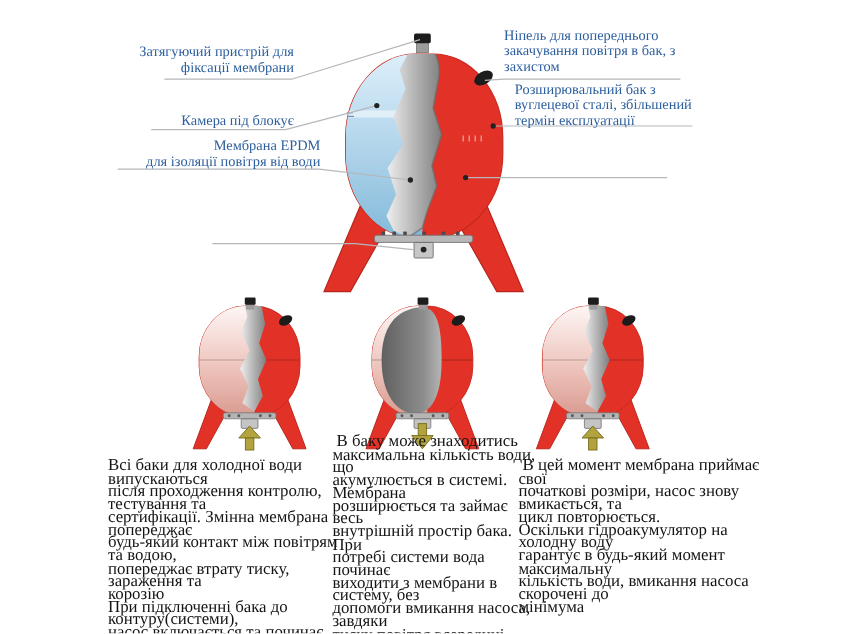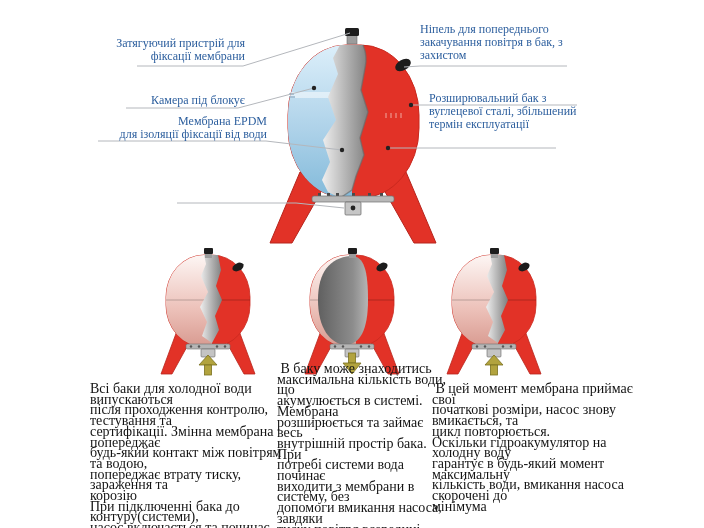--- a/index.html
+++ b/index.html
@@ -9,21 +9,21 @@
   .lbl{position:absolute;font-family:Liberation Serif, serif;font-size:12px;
        line-height:12.8px;color:#2d5f9e;white-space:pre-wrap;}
   .ra{text-align:right;}
   .para{position:absolute;font-family:"Liberation Serif",serif;font-size:14px;
         line-height:10.7px;color:#141414;white-space:pre-wrap;}
   .l1{left:90px;top:37px;width:155px;}
   .l2{left:90px;top:94px;width:155px;}
   .l3{left:90px;top:115px;width:177px;}
   .l4{left:150px;top:189px;width:151px;}
   .r1{left:420px;top:23px;width:168px;}
-  .r2{left:429px;top:68px;width:168px;margin-top:24px;}
+  .r2{left:429px;top:68px;width:168px;}
   .r3{left:429px;top:123px;width:182px;}
   .p1{left:90px;top:384px;width:202px;}
   .p2{left:277px;top:364px;width:172px;}
   .p3{left:432px;top:384px;width:205px;}
 </style>
 </head>
 <body>
 
 <div id="canvas">
 
@@ -198,21 +198,21 @@
       <polygon points="42,105 33,115 51,115"></polygon>
       <rect x="38.5" y="115" width="7" height="10"></rect>
     </g>
   </g>
 </svg>
 
   <div class="lbl ra l1">Затягуючий пристрій для
 фіксації мембрани</div>
   <div class="lbl ra l2">Камера під блокує</div>
   <div class="lbl ra l3">Мембрана EPDM
-для ізоляції фіксації від води</div>
+для ізоляції повітря від води</div>
   <div class="lbl r1">Ніпель для попереднього
 закачування повітря в бак, з
 захистом</div>
   <div class="lbl r2">Розширювальний бак з
 вуглецевої сталі, збільшений
 термін експлуатації</div>
 
   <div class="para p1">Всі баки для холодної води випускаються
 після проходження контролю, тестування та
 сертифікації. Змінна мембрана попереджає

